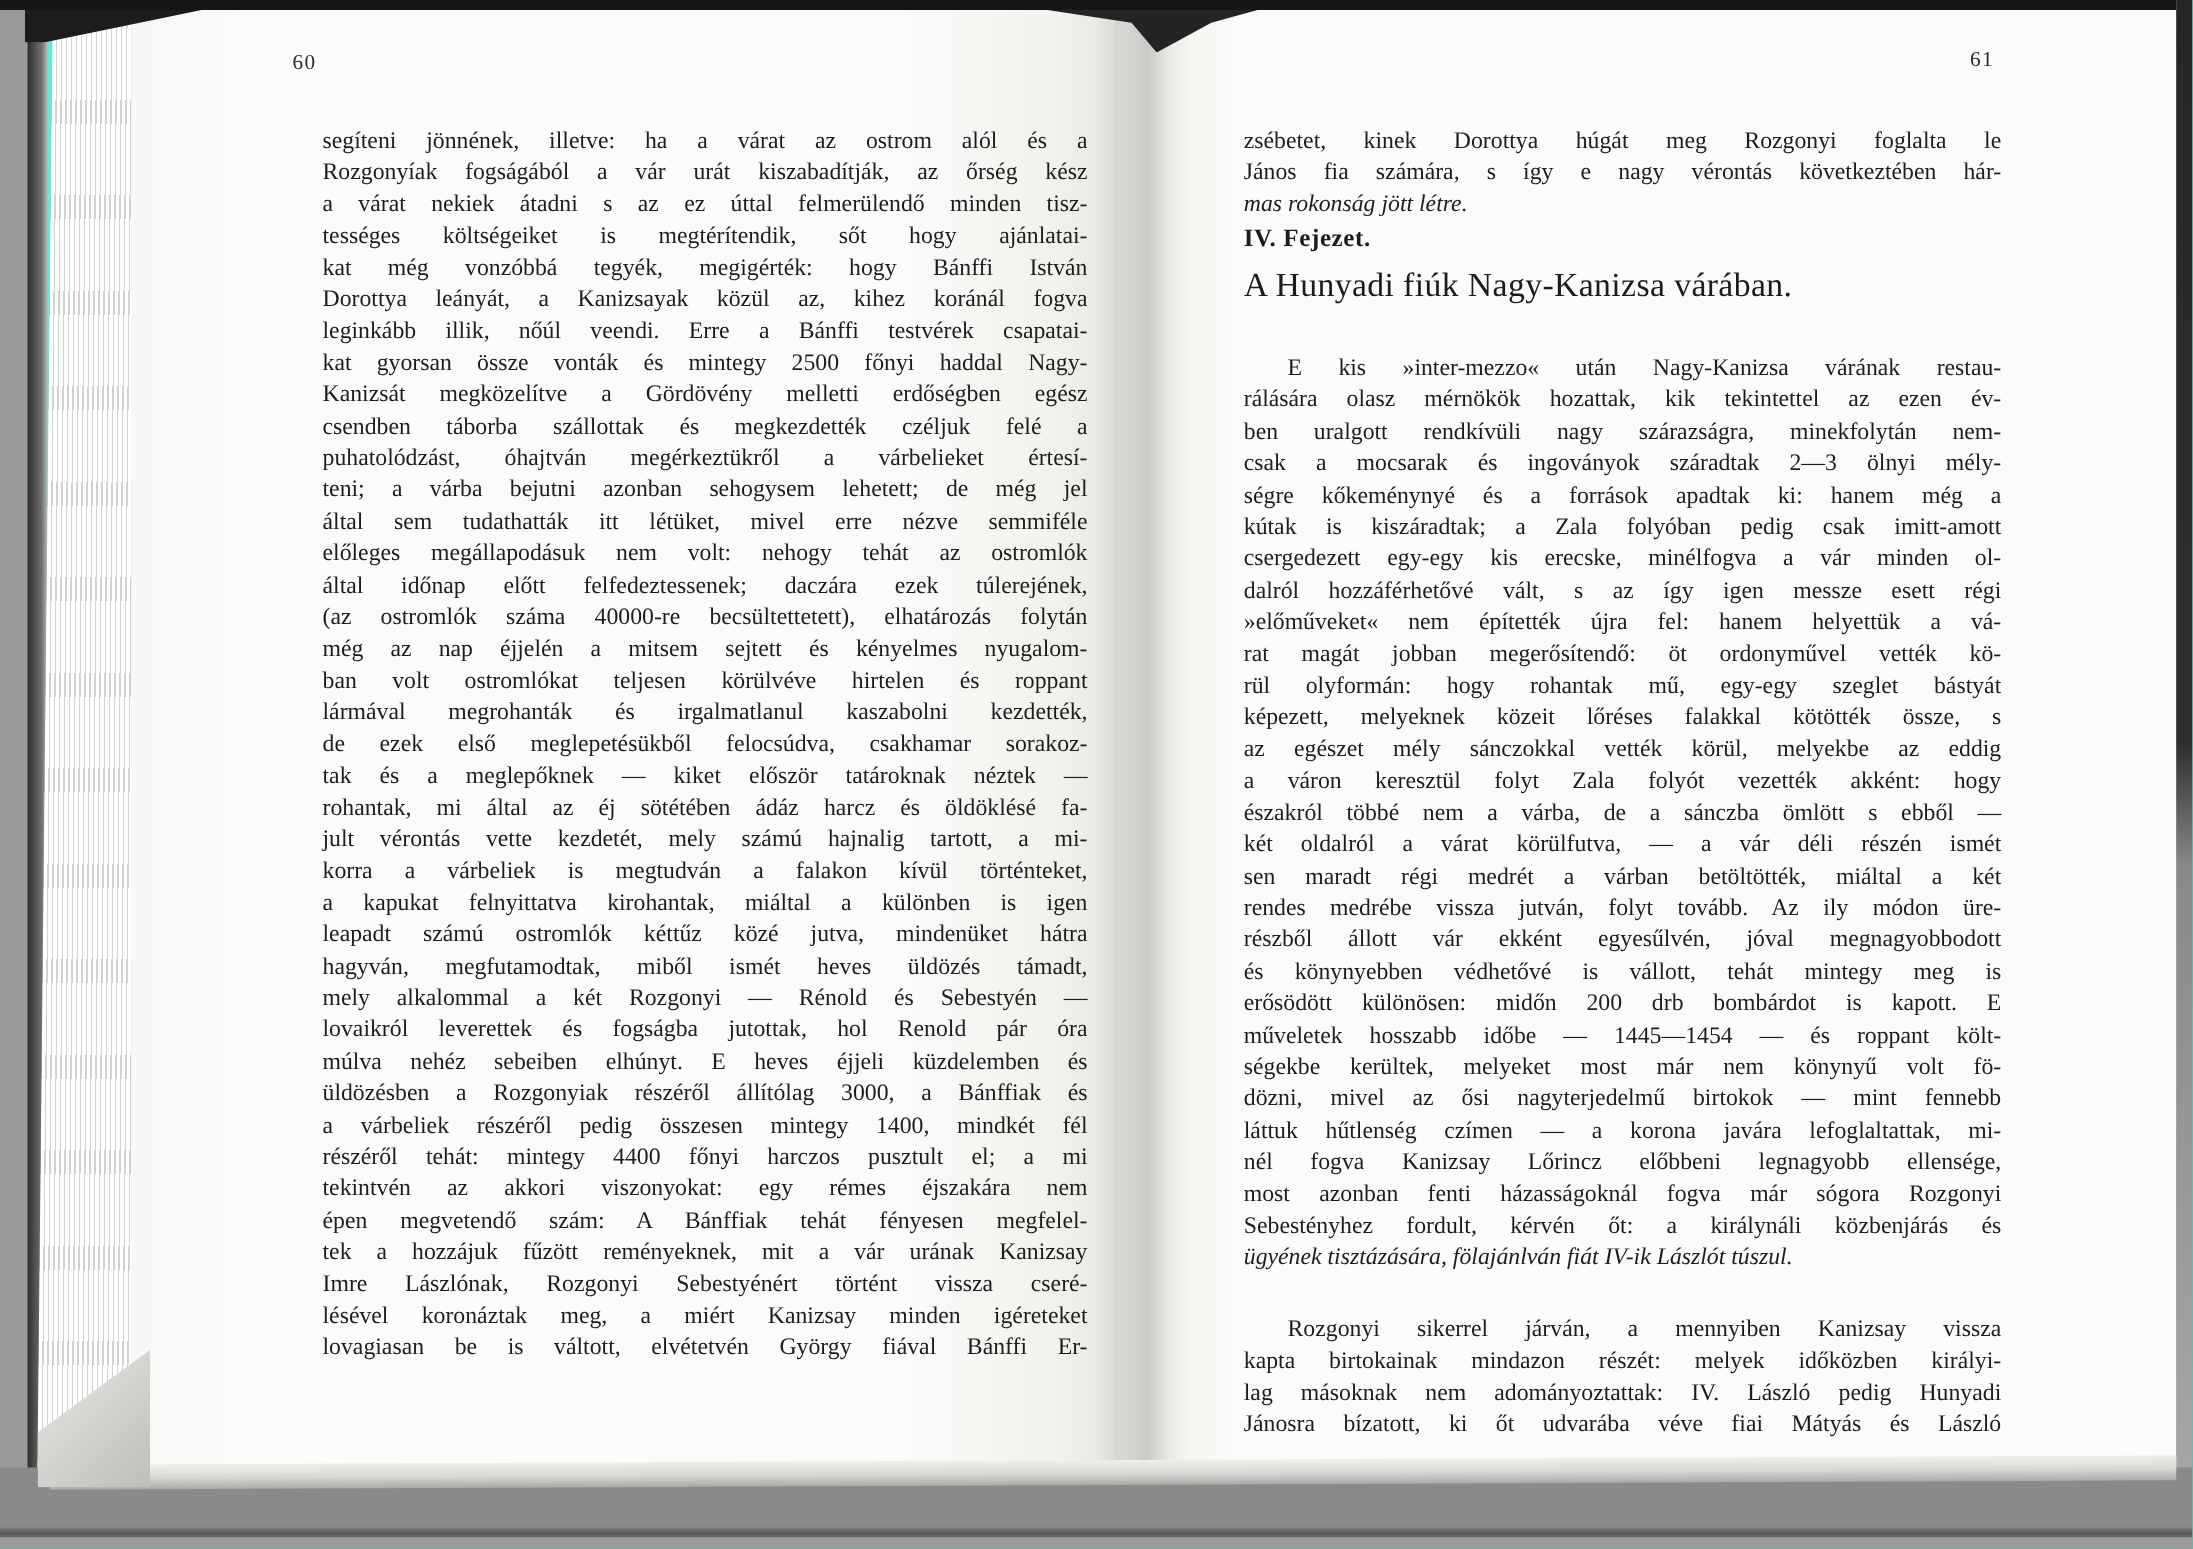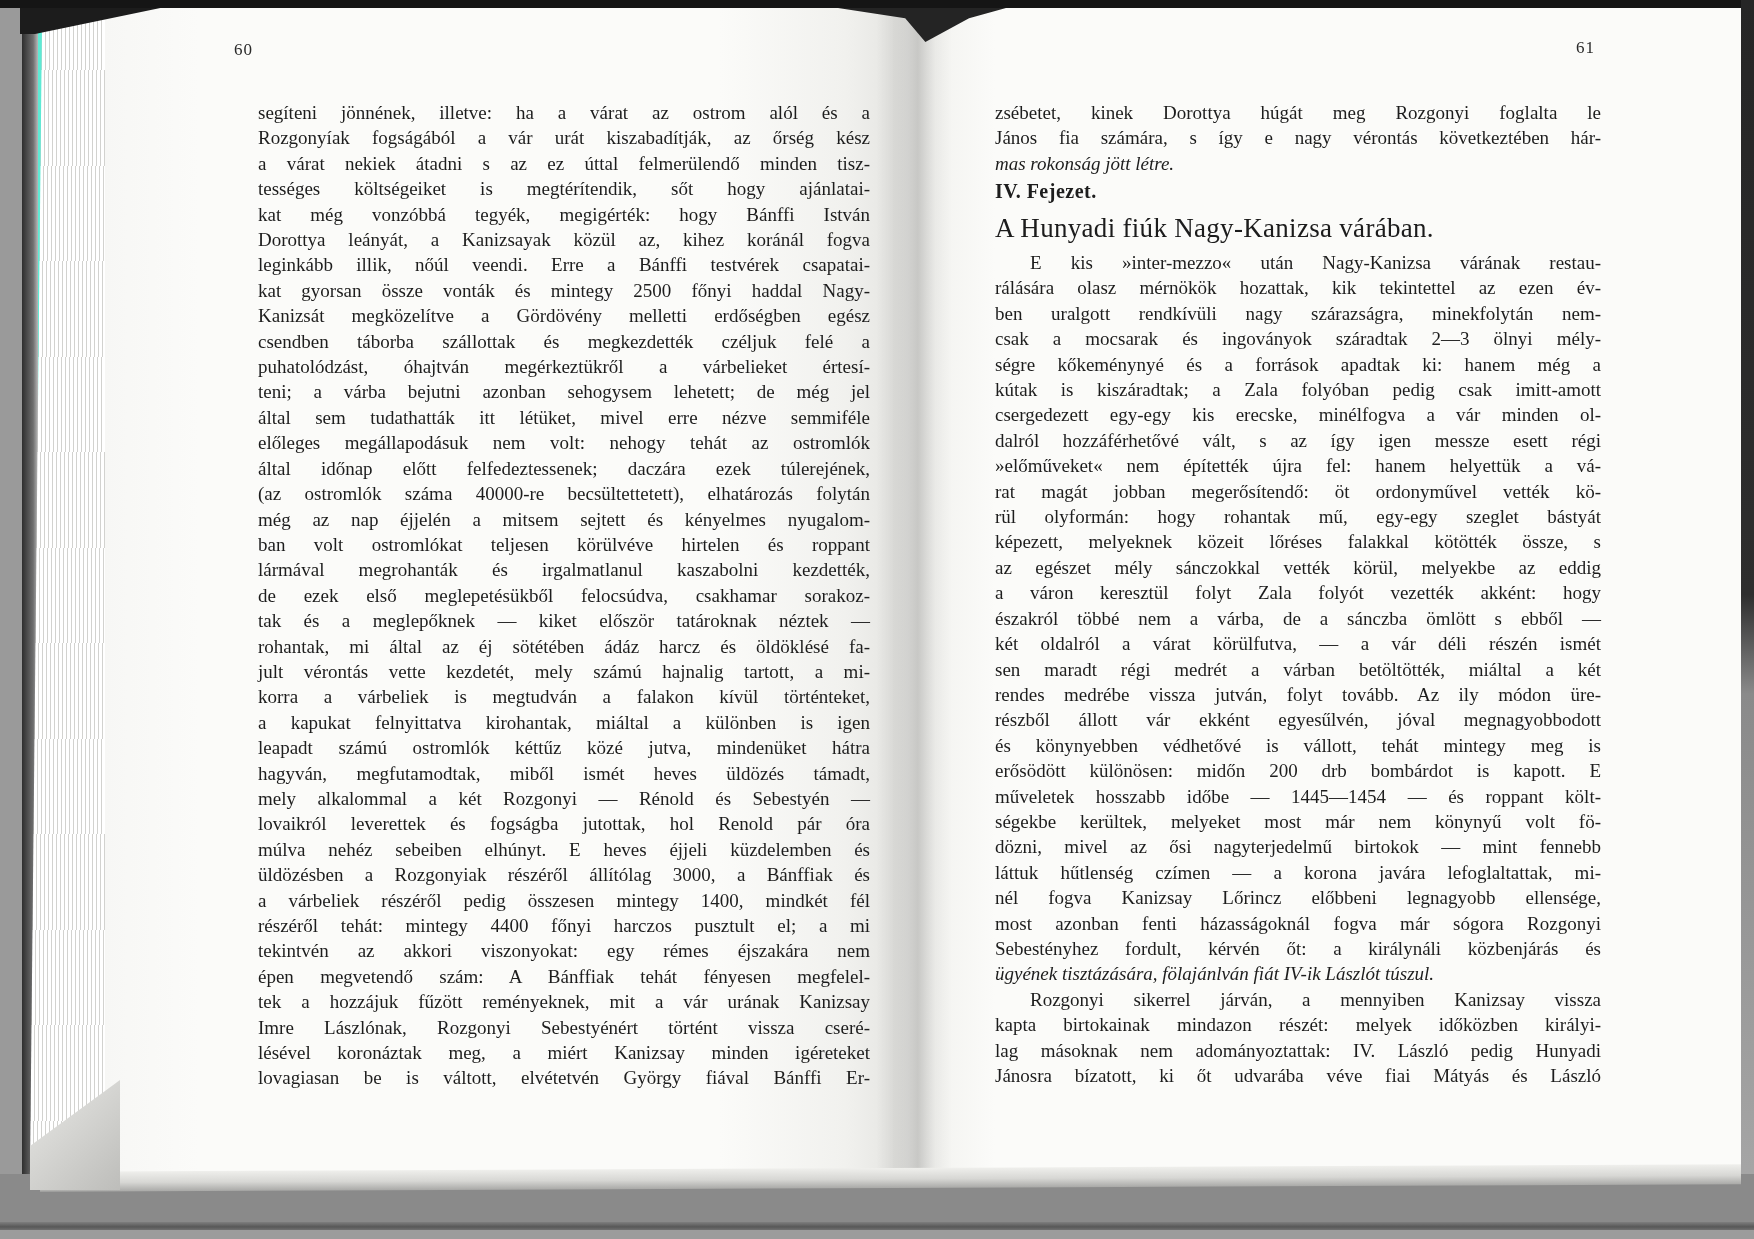--- a/index.html
+++ b/index.html
@@ -47,21 +47,21 @@
     background:linear-gradient(180deg,#7e7e7e,#585858 60%,#707070); }
   .bottom-foot { position:absolute; left:0; top:1230px; width:1754px; height:9px; background:#9c9c9c; }
   .page-bl-corner { position:absolute; left:30px; top:1080px; width:90px; height:110px;
     background:linear-gradient(135deg,#e9e9e6,#bdbdba); clip-path:polygon(0 60%,100% 0,100% 100%,0 100%); }
 
   
   .pageno { position:absolute; font-size:17px; color:#2a2a2a; letter-spacing:1px; }
   .col { position:absolute; color:#1d1d1d; font-size:19px; line-height:25.4px; }
   .line { text-align:justify; text-align-last:justify; white-space:normal; }
   .line.flush { text-align-last:left;font-style:italic; }
-  .line.indent { text-indent:35px; }
+  .line.indent { text-indent:35px;margin-top:32px; }
   .para { margin:0; }
   .chapter-heading { position:absolute; font-size:20px; font-weight:bold; color:#1d1d1d;
     letter-spacing:0.5px; }
   .chapter-subheading { position:absolute; font-size:27px; font-weight:normal; color:#1c1c1c;
     text-align:left; letter-spacing:0.3px; }
 </style>
 </head>
 <body>
 
 <div class="scan">

